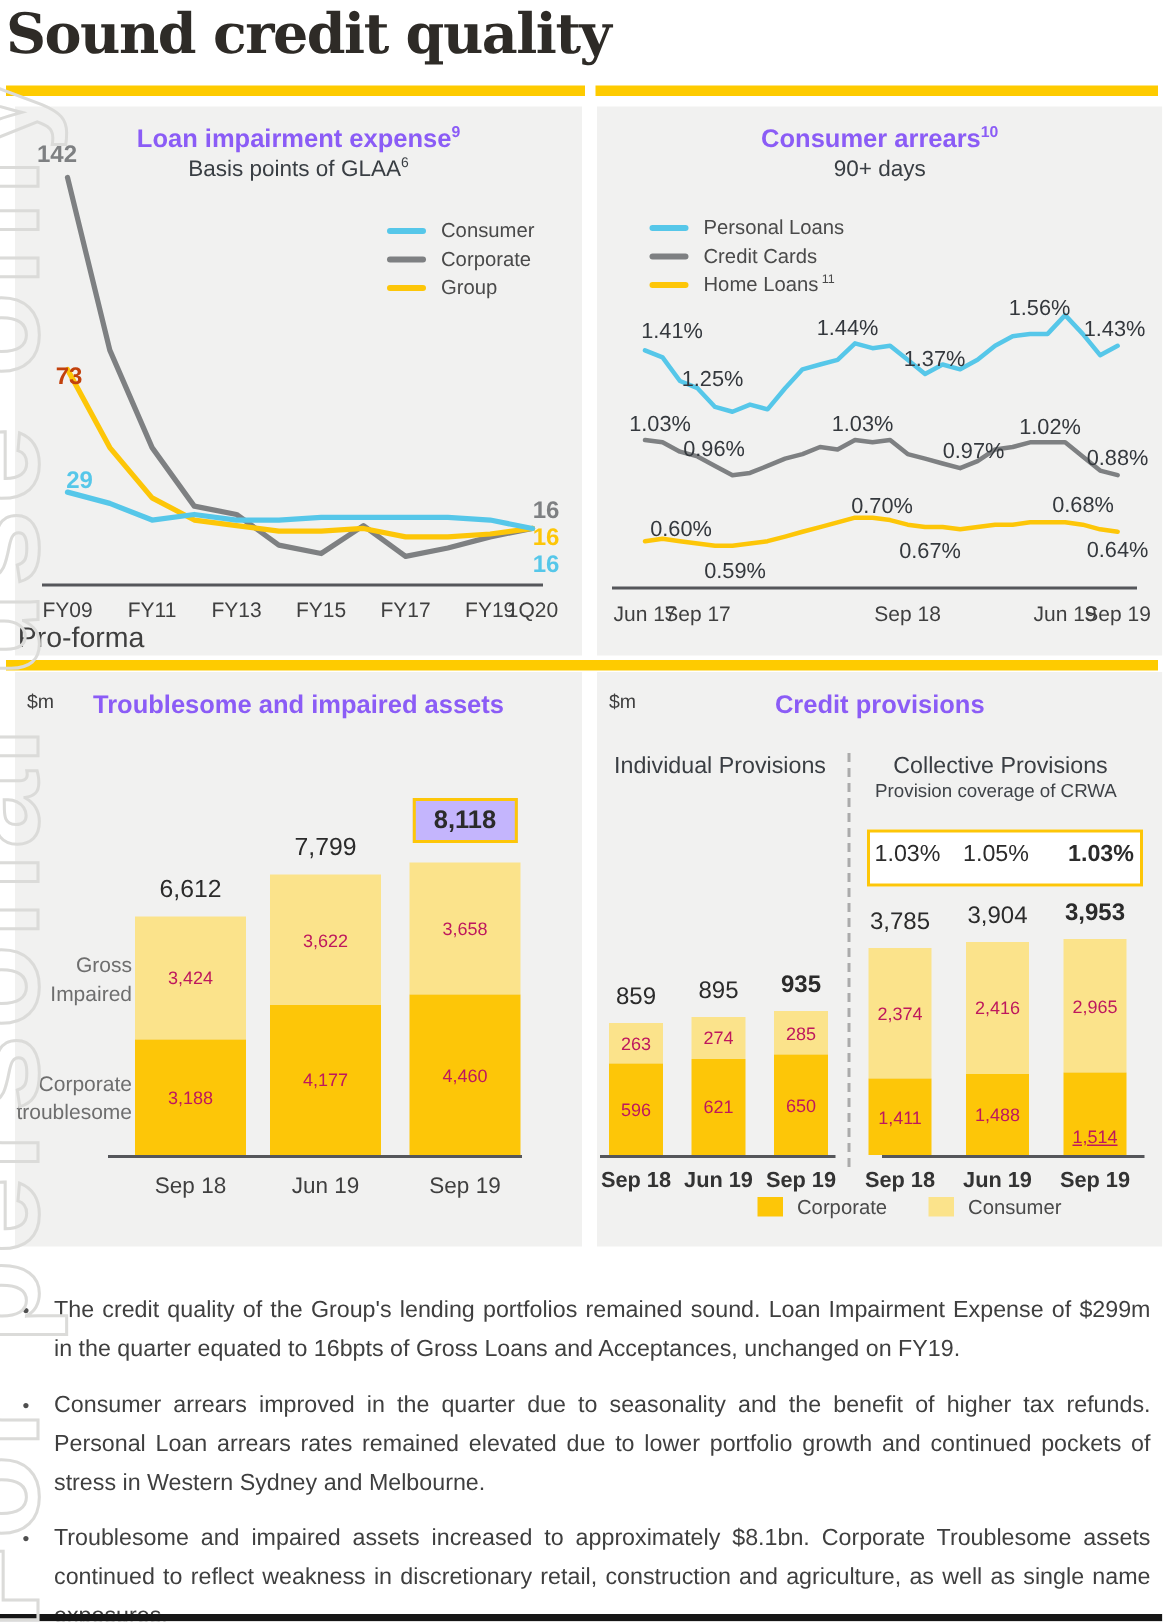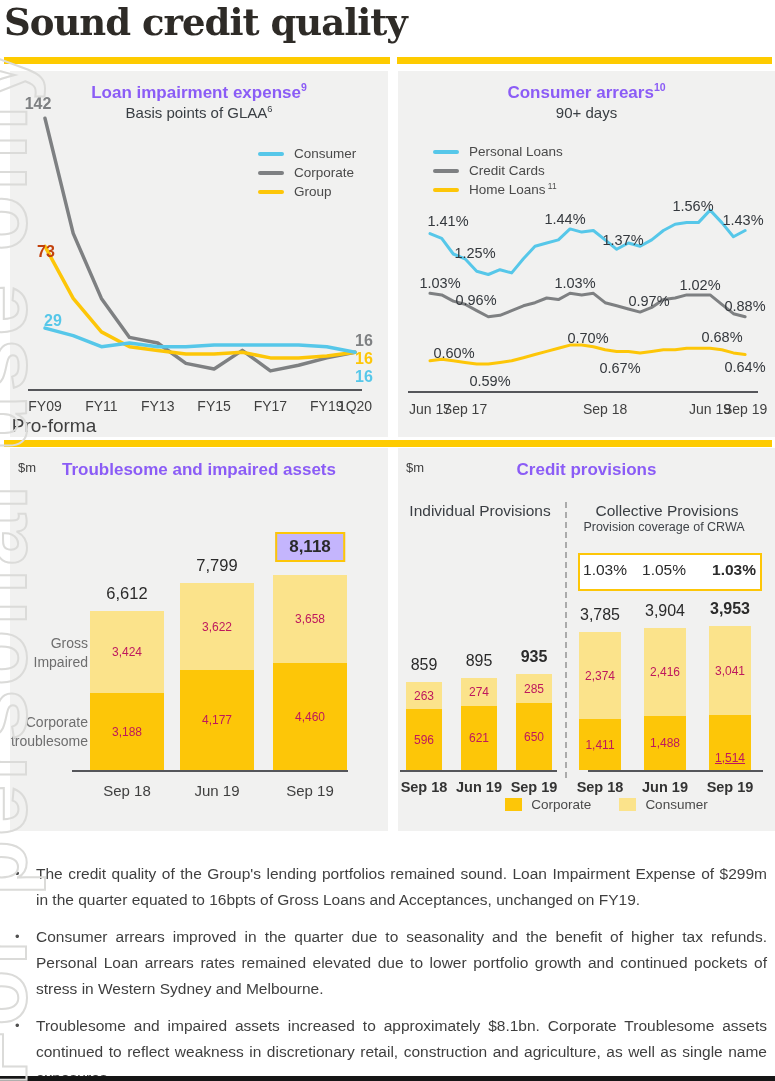--- a/index.html
+++ b/index.html
@@ -216,21 +216,21 @@
       <span class="total" style="left: 202px; top: 158px; font-size: 16px;">3,785</span>
       <span class="xtick" style="left: 202px; top: 331px; font-size: 14.5px; font-weight: 700; color: rgb(51, 51, 51);">Sep 18</span>
       <div class="seg" style="left: 246px; top: 180px; width: 42px; height: 88px; background: rgb(251, 227, 139);"></div>
       <div class="seg" style="left: 246px; top: 268px; width: 42px; height: 54px; background: rgb(253, 198, 8);"></div>
       <span class="seg-label" style="left: 267px; top: 224px;">2,416</span>
       <span class="seg-label" style="left: 267px; top: 295px;">1,488</span>
       <span class="total" style="left: 267px; top: 154px; font-size: 16px;">3,904</span>
       <span class="xtick" style="left: 267px; top: 331px; font-size: 14.5px; font-weight: 700; color: rgb(51, 51, 51);">Jun 19</span>
       <div class="seg" style="left: 311px; top: 178px; width: 42px; height: 89px; background: rgb(251, 227, 139);"></div>
       <div class="seg" style="left: 311px; top: 267px; width: 42px; height: 55px; background: rgb(253, 198, 8);"></div>
-      <span class="seg-label" style="left: 332px; top: 222.5px;">3,041</span>
+      <span class="seg-label" style="left: 332px; top: 222.5px;">2,965</span>
       <span class="seg-label" style="left: 332px; top: 310px; text-decoration: underline;">1,514</span>
       <span class="total bold" style="left: 332px; top: 152px; font-size: 16px;">3,953</span>
       <span class="xtick" style="left: 332px; top: 331px; font-size: 14.5px; font-weight: 700; color: rgb(51, 51, 51);">Sep 19</span>
       <div class="blegend" style="top: 349px;">
         <div class="blg-item">
           <span class="blg-sw" style="background: rgb(253, 198, 8);"></span>
           <span class="lg-lb">Corporate</span>
         </div>
         <div class="blg-item">
           <span class="blg-sw" style="background: rgb(251, 227, 139);"></span>

